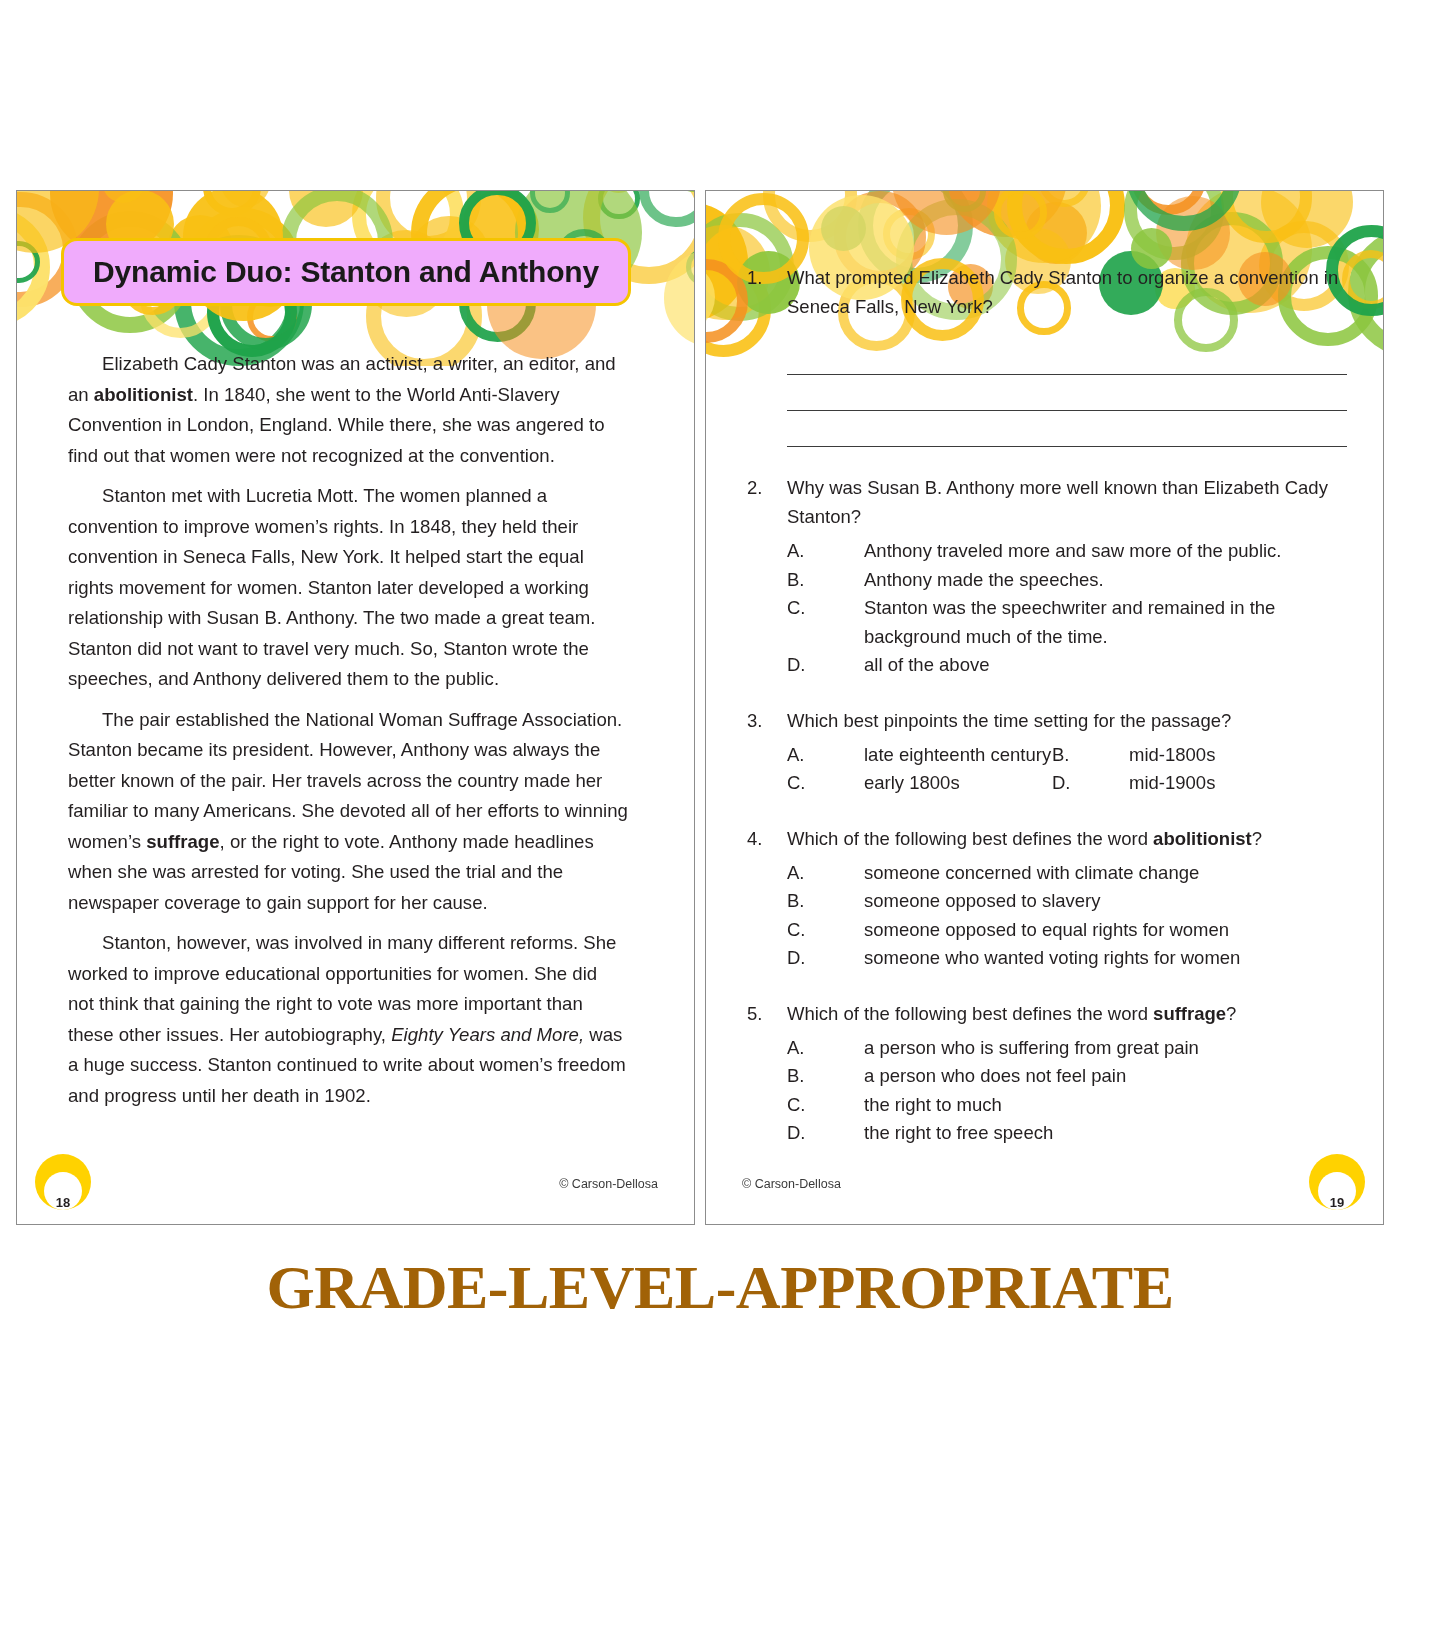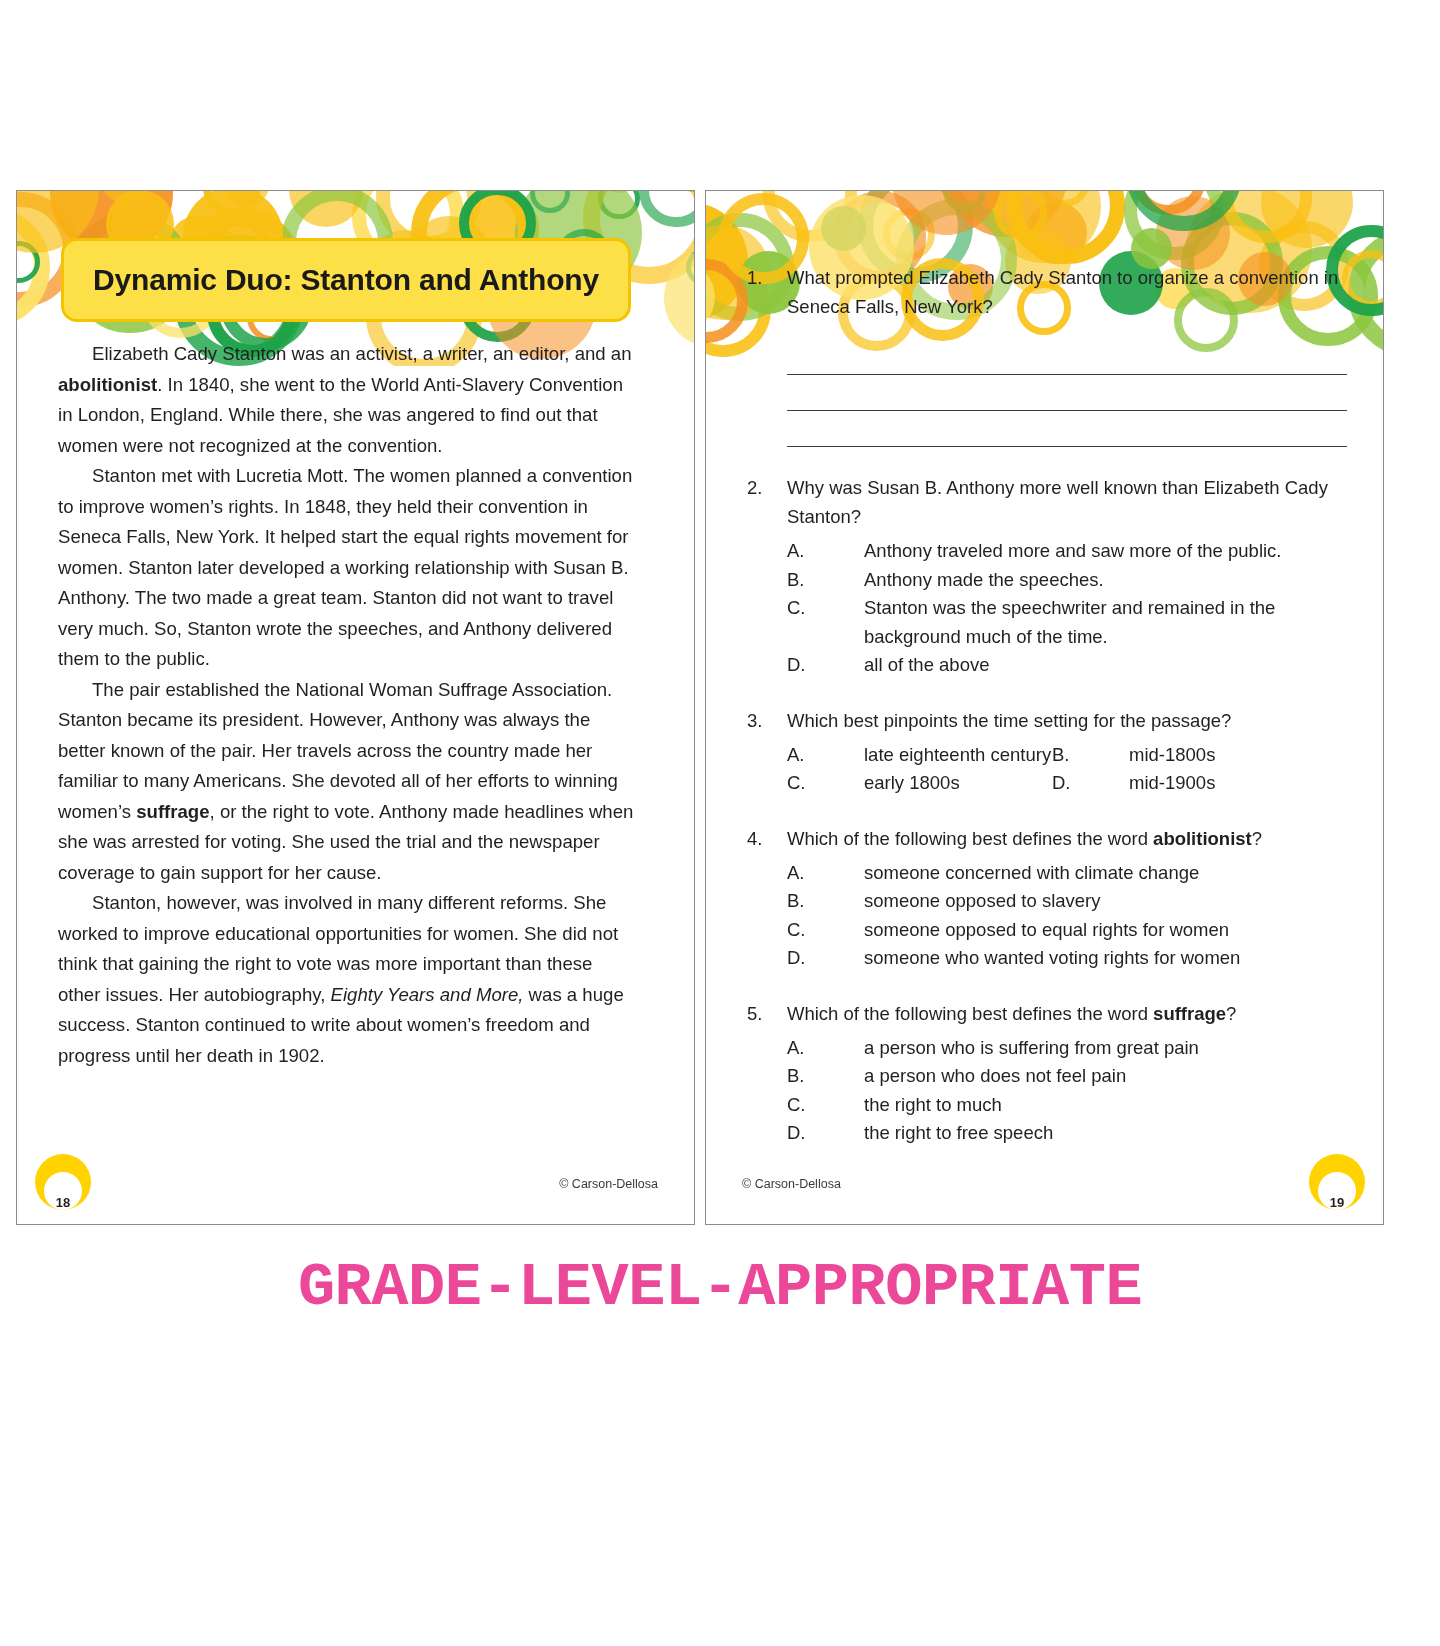--- a/index.html
+++ b/index.html
@@ -49,22 +49,22 @@
     position: absolute;
     border-radius: 50%;
   }
 
   
   .title-plate {
     position: absolute;
     left: 44px;
     top: 47px;
     width: 570px;
-    height: 84px;
-    background: #fde047;
+    height: 68px;
+    background: #f0abfc;
     border: 3px solid #f5c400;
     border-radius: 16px;
     box-sizing: border-box;
     display: flex;
     align-items: center;
     justify-content: center;
     z-index: 5;
   }
   .title-text {
     font-size: 30px;
@@ -84,21 +84,21 @@
     font-size: 18.5px;
     font-weight: bold;
     color: #231f20;
     margin-bottom: 24px;
   }
   .para {
     font-size: 18.6px;
     line-height: 30.5px;
     color: #231f20;
     text-indent: 34px;
-    margin: 0;
+    margin: 10px;
   }
   .para b { font-weight: bold; }
   .para i { font-style: italic; }
 
   
   .right-body {
     position: absolute;
     left: 41px;
     top: 72px;
     width: 600px;
@@ -189,24 +189,24 @@
   .promo {
     position: absolute;
     left: 0;
     top: 1255px;
     width: 1440px;
     text-align: center;
   }
   .promo-line1 {
     font-size: 62px;
     font-weight: bold;
-    color: #ec4899;
+    color: #a16207;
     letter-spacing: -0.5px;
     line-height: 1.05;
-    font-family: Liberation Mono, monospace;
+    font-family: Liberation Serif, serif;
   }
   .promo-line2 {
     font-size: 96px;
     font-weight: bold;
     color: #1269a8;
     letter-spacing: -1px;
     line-height: 1.05;
     margin-top: 10px;
     font-family: "Liberation Serif", serif;
   }

